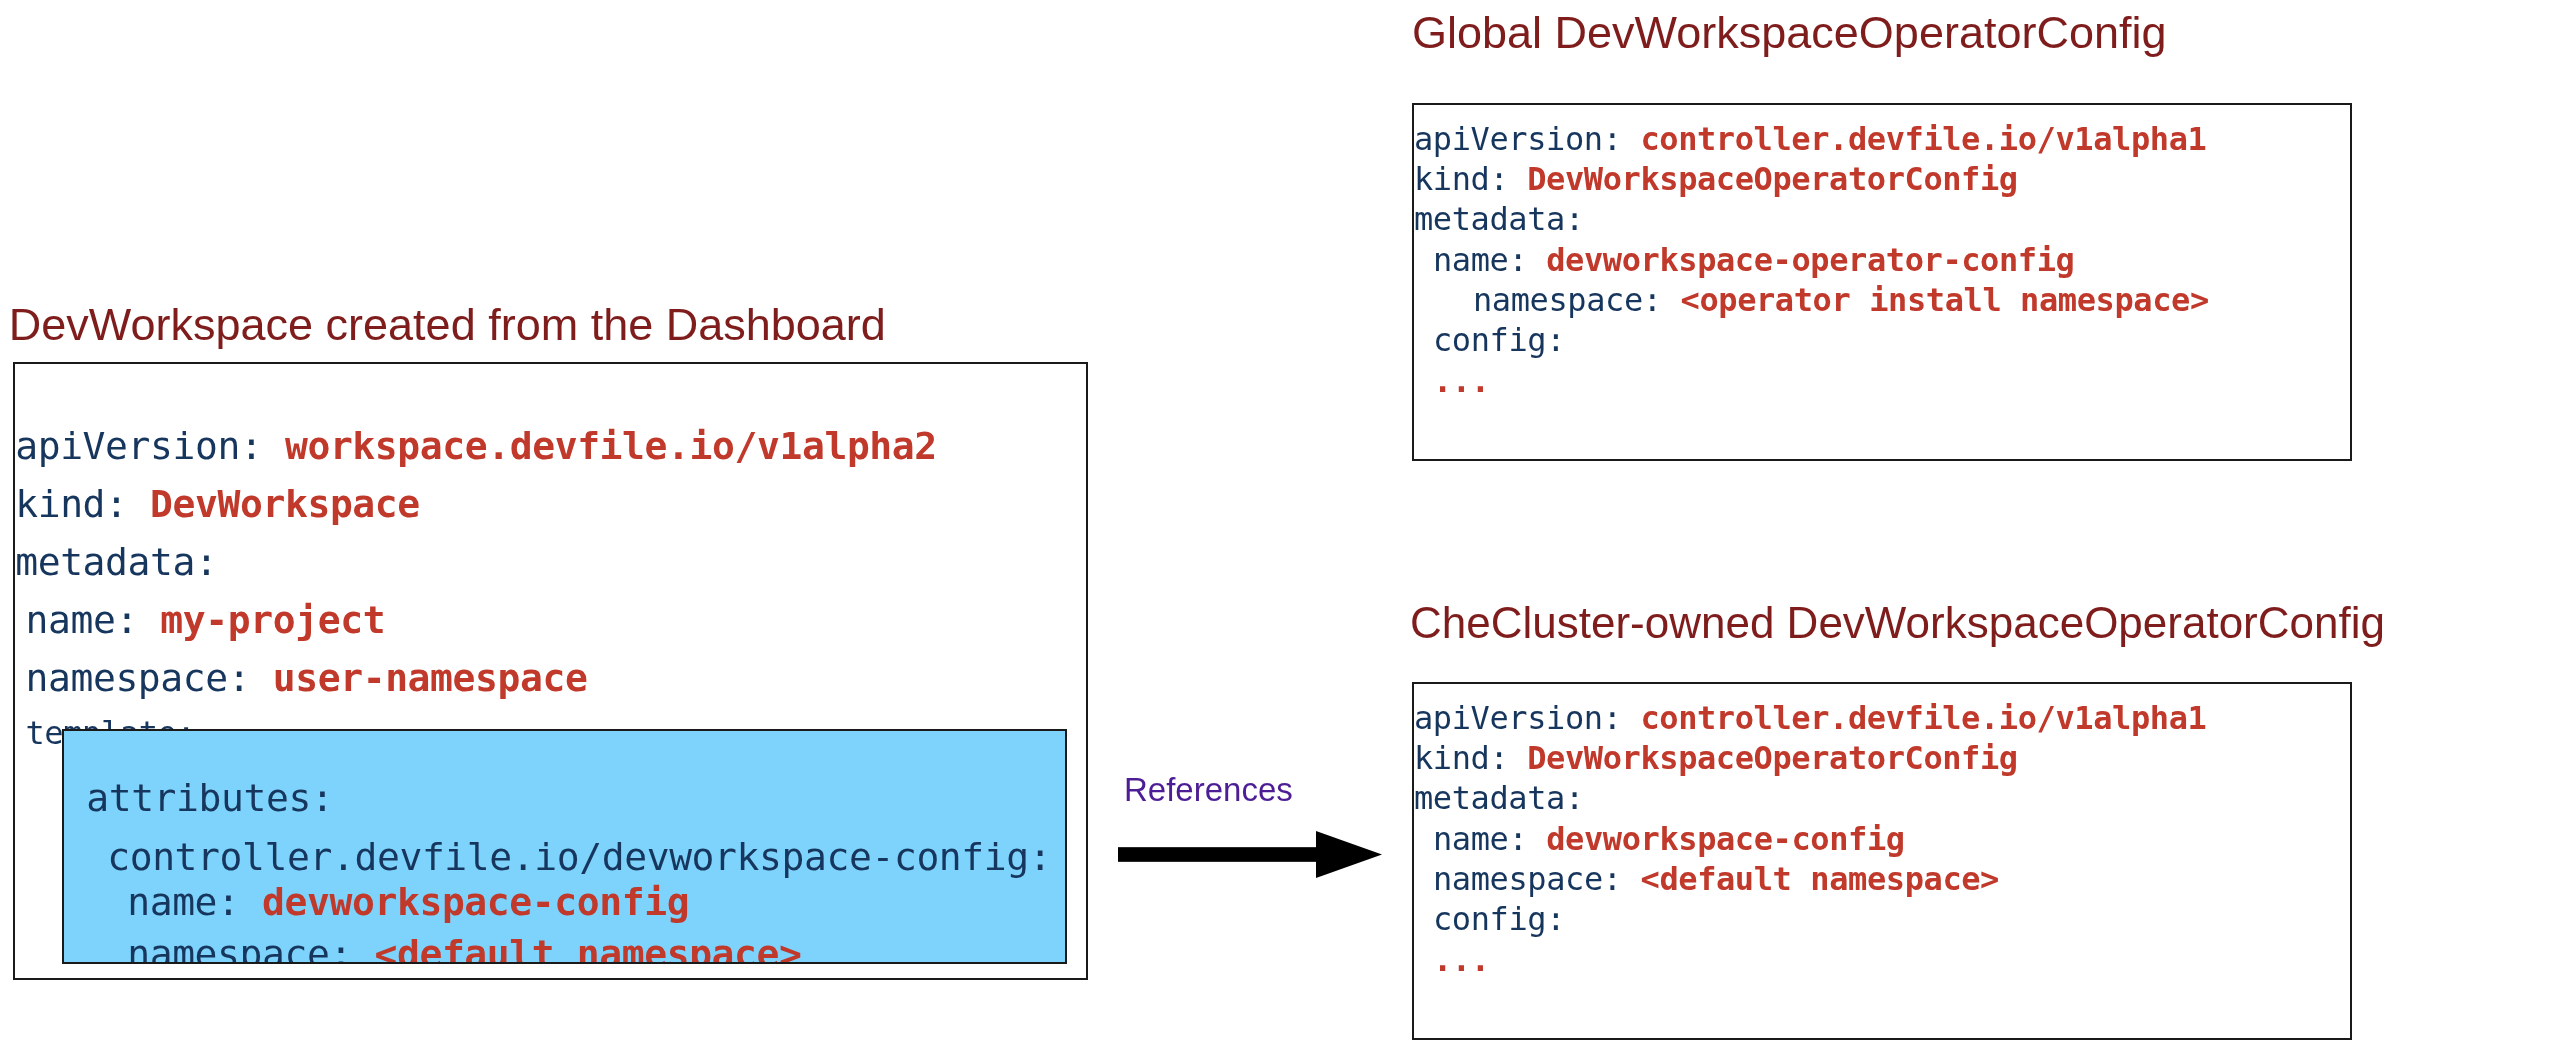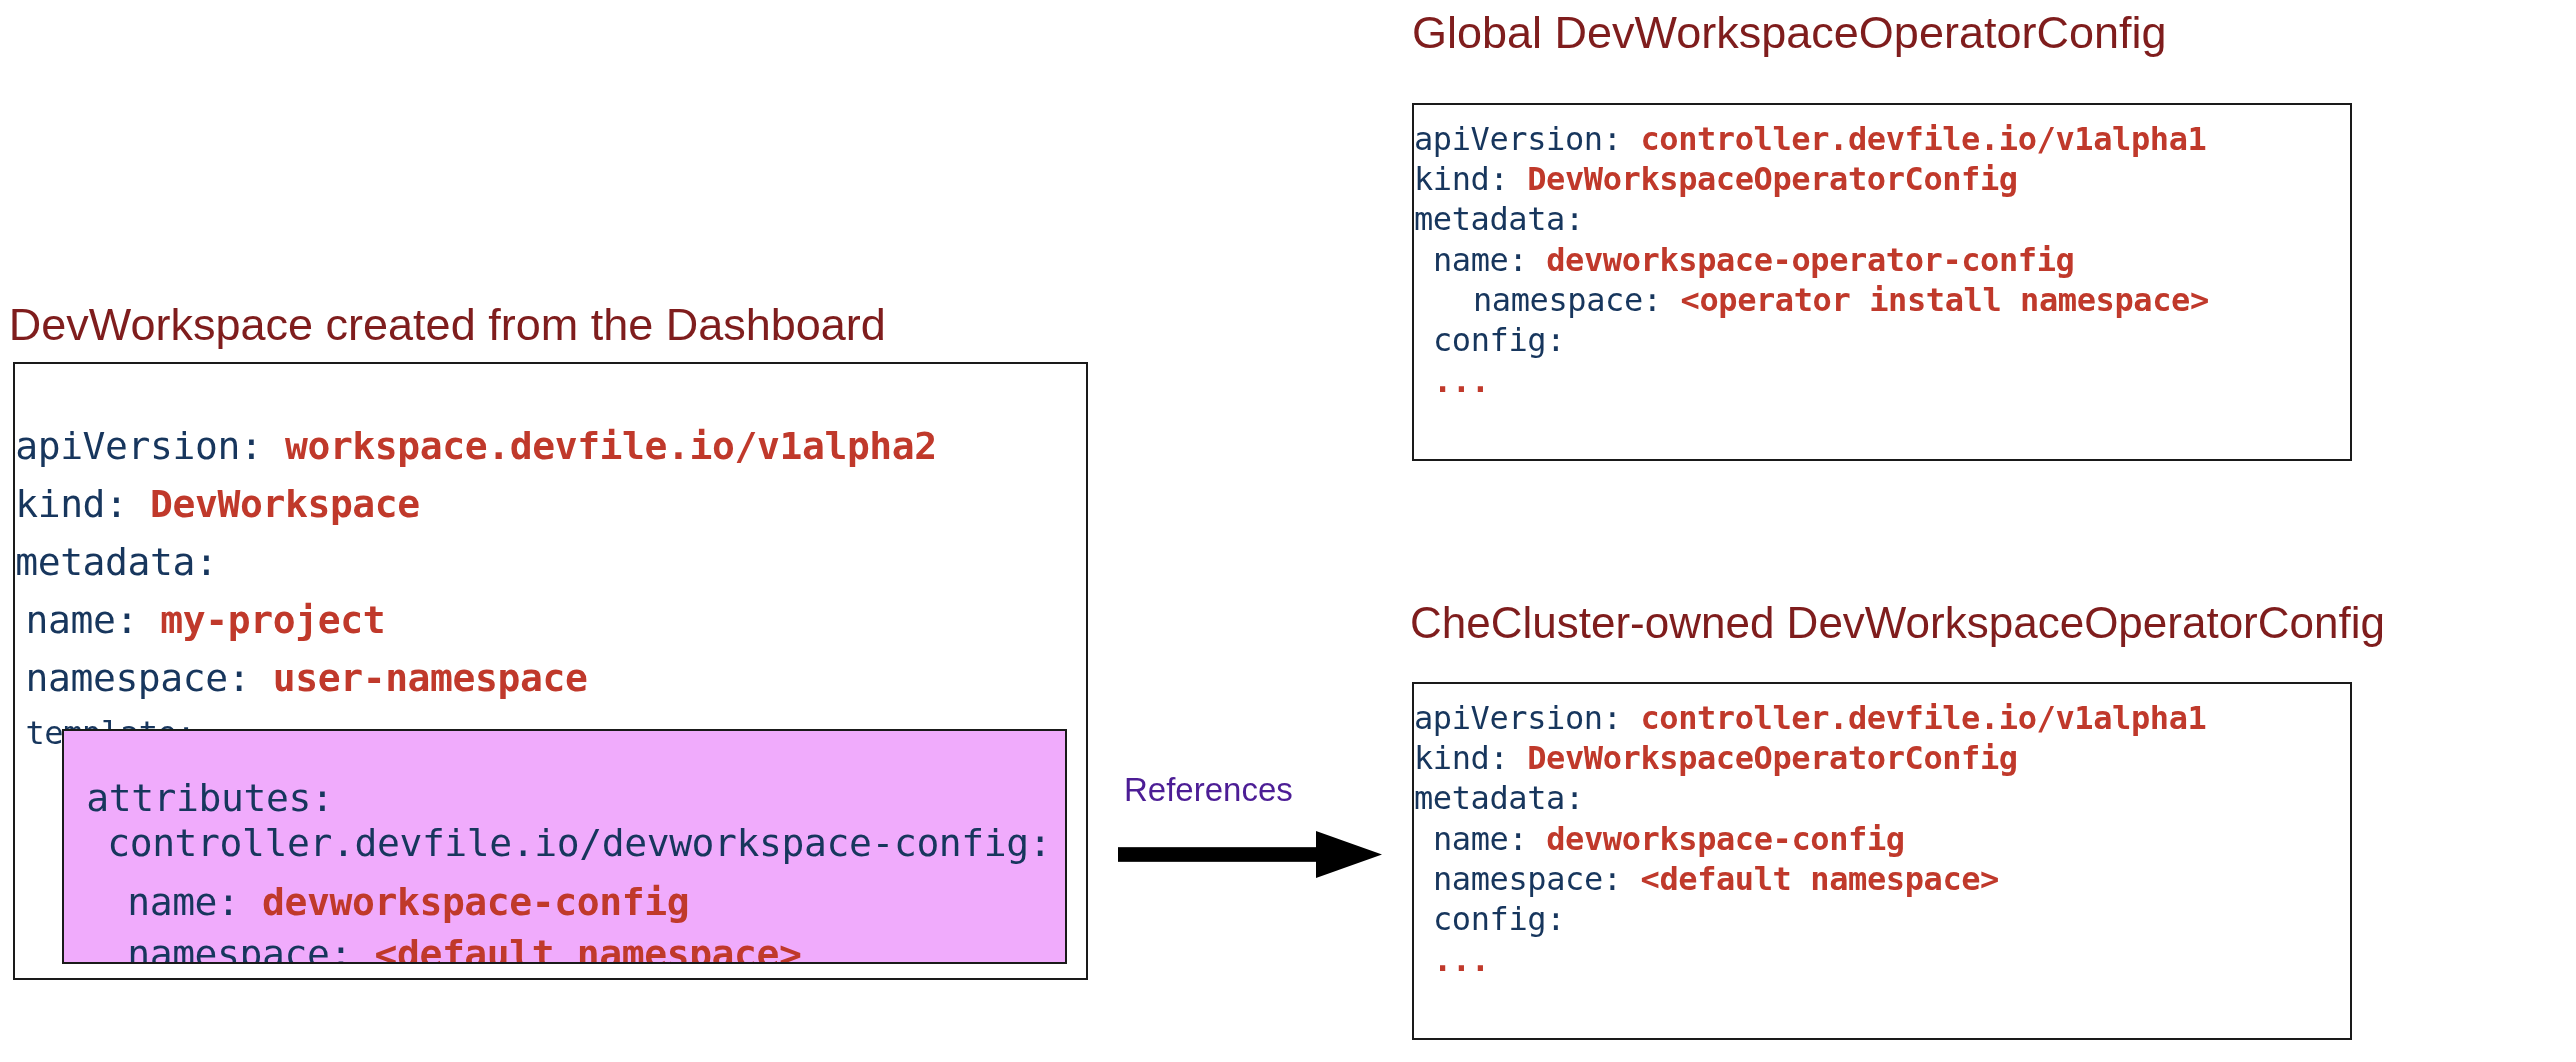--- a/index.html
+++ b/index.html
@@ -60,21 +60,21 @@
   }
 
   
   #attributes-highlight {
     position: absolute;
     left: 47px;
     top: 362px;
     width: 1005px;
     height: 235px;
     box-sizing: border-box;
-    background: #f0abfc;
+    background: #7dd3fc;
     border: 2.9px solid #1a1a1a;
     overflow: hidden;
   }
   #attributes-highlight .code-line {
     font-size: 38px;
   }
 
   
   #global-title {
     left: 1412px;
@@ -133,21 +133,21 @@
       <div class="code-line" style="top: 28px; left: 0px; font-size: 38px;"><span class="k">apiVersion:</span><span class="v"> workspace.devfile.io/v1alpha2</span></div>
       <div class="code-line" style="top: 86px; left: 0px; font-size: 38px;"><span class="k">kind:</span><span class="v"> DevWorkspace</span></div>
       <div class="code-line" style="top: 144px; left: 0px; font-size: 38px;"><span class="k">metadata:</span></div>
       <div class="code-line" style="top: 202px; left: 10.3px; font-size: 38px;"><span class="k">name:</span><span class="v"> my-project</span></div>
       <div class="code-line" style="top: 260px; left: 10.3px; font-size: 38px;"><span class="k">namespace:</span><span class="v"> user-namespace</span></div>
       <div class="code-line" style="top: 318px; left: 10.3px; font-size: 32px;"><span class="k">template:</span></div>
     </div>
   <div id="attributes-highlight" style="left: 47px; top: 365px; width: 1005px; height: 235px;">
     <div id="attributes-lines">
         <div class="code-line" style="top: 13.2px; left: 22px; font-size: 38px;"><span class="k">attributes:</span></div>
-        <div class="code-line" style="top: 58px; left: 43px; font-size: 38px;"><span class="k">controller.devfile.io/devworkspace-config:</span></div>
+        <div class="code-line" style="top: 72px; left: 43px; font-size: 38px;"><span class="k">controller.devfile.io/devworkspace-config:</span></div>
         <div class="code-line" style="top: 117px; left: 63px; font-size: 38px;"><span class="k">name:</span><span class="v"> devworkspace-config</span></div>
         <div class="code-line" style="top: 169px; left: 63px; font-size: 38px;"><span class="k">namespace:</span><span class="v"> &lt;default namespace&gt;</span></div>
       </div>
   </div>
 </div>
 
 <div id="references-label">References</div>
 <svg id="references-arrow" viewBox="0 0 360 80">
   <rect x="0" y="30" width="286" height="20" fill="#000000"></rect>
   <polygon points="270,8 360,40 270,72" fill="#000000"></polygon>

